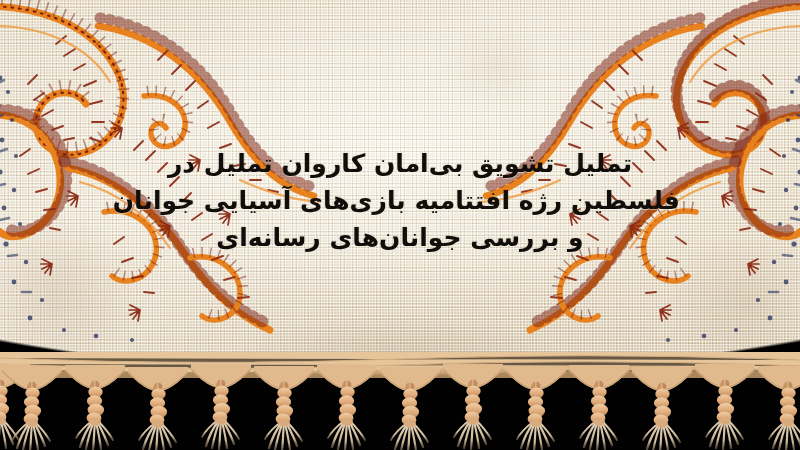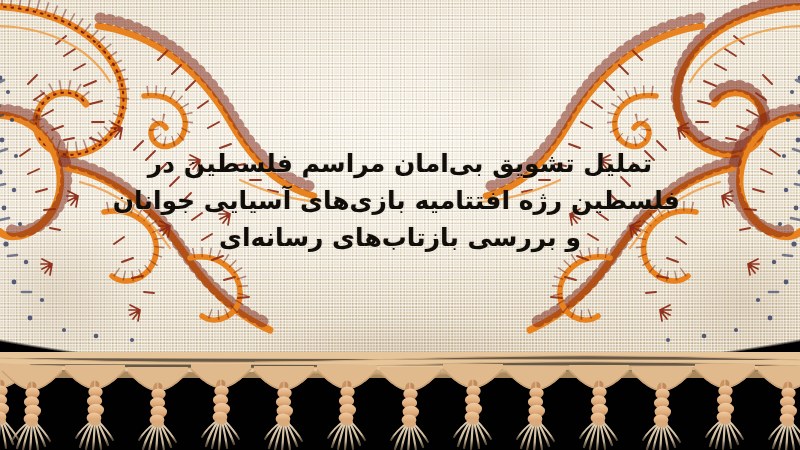--- a/index.html
+++ b/index.html
@@ -272,23 +272,23 @@
       </g>
       <g fill="none" stroke="#f09a3c" stroke-width="2.2" opacity=".8" stroke-linecap="round">
         <path d="M6 26 C56 28 96 48 116 82"></path>
         <path d="M86 182 C124 192 154 216 176 248"></path>
         <path d="M246 180 C272 192 298 200 326 202"></path>
       </g>
     </svg>
   </div>
 
   <div class="headline">
-    <span class="ln">تملیل تشویق بی‌امان مراسم فلسطین در</span>
+    <span class="ln">تملیل تشویق بی‌امان کاروان تملیل در</span>
     <span class="ln">فلسطین رژه افتتامیه بازی‌های آسیایی جوانان</span>
-    <span class="ln">و بررسی بازتاب‌های رسانه‌ای</span>
+    <span class="ln">و بررسی جوانان‌های رسانه‌ای</span>
   </div>
 
   <div class="fringe">
     <svg viewBox="0 0 800 98" xmlns="http://www.w3.org/2000/svg">
       <defs>
         <linearGradient id="cord" x1="0" y1="0" x2="1" y2="0">
           <stop offset="0%" stop-color="#c99463"></stop>
           <stop offset="40%" stop-color="#edc79a"></stop>
           <stop offset="100%" stop-color="#c08a5c"></stop>
         </linearGradient>

